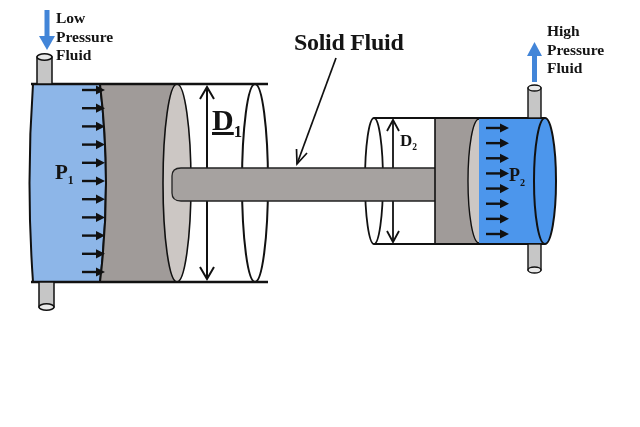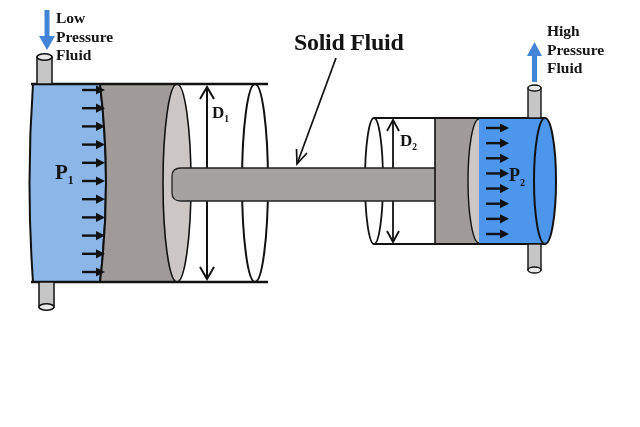--- a/index.html
+++ b/index.html
@@ -5,21 +5,21 @@
   html,body{margin:0;padding:0;background:#fff;}
   .stage{
     position:relative;width:640px;height:353px;background:#ffffff;overflow:hidden;
     font-family:"Liberation Serif","DejaVu Serif",serif;color:#111;
   }
   .stage svg{position:absolute;left:0;top:0;}
   .lbl{position:absolute;font-weight:bold;color:#141414;}
   .multiline{white-space:pre-line;line-height:18.5px;font-size:15.5px;}
   .lbl sub{font-size:56%;line-height:0;}
   .solid-piston{font-size:24px;letter-spacing:-0.3px;}
-  .d1{font-size:17px;}
+  .d1{font-size:30px;text-decoration:underline;}
   .d2{font-size:17px;}
   .p1{font-size:21px;font-family:Liberation Serif, serif;}
   .p2{font-size:18px;}
   .title{
     position:absolute;left:0;top:346px;width:623px;text-align:center;
     font-size:30px;font-weight:bold;white-space:pre;color:#0a0a0a;
     text-shadow:2px 3px 3px rgba(70,70,70,0.60);
   }
 </style>
 </head>

